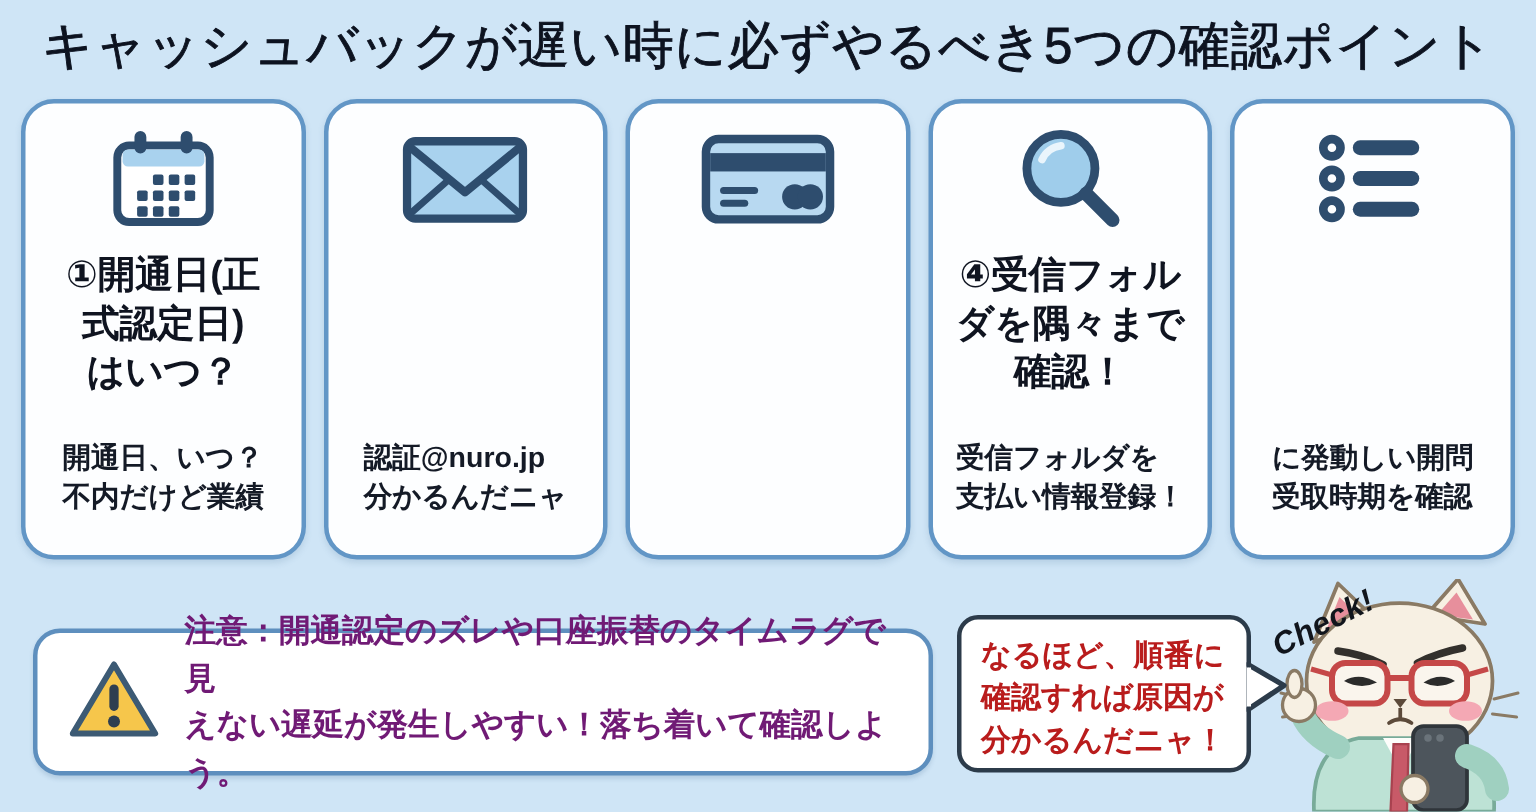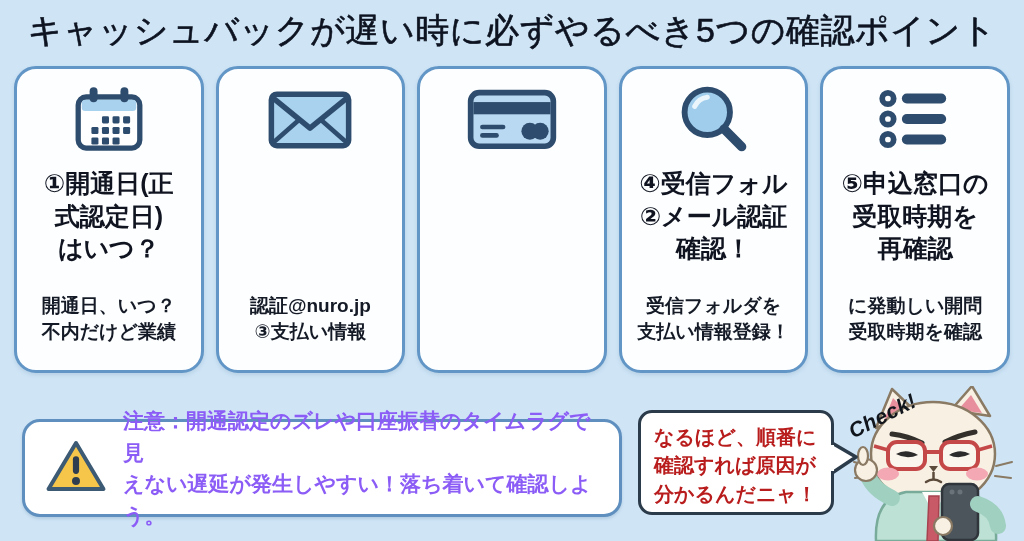--- a/index.html
+++ b/index.html
@@ -41,37 +41,37 @@
     margin-bottom:10px;
   }
   .card-heading {
     font-size:25px; font-weight:800; line-height:1.3;
     text-align:center; white-space:pre-line;
     color:#0f1420;
   }
   .card-body {
     margin-top:auto; margin-bottom:10px;
     font-size:19px; font-weight:700; line-height:1.4;
-    text-align:center; white-space:pre-line;
+    text-align:left; white-space:pre-line;
     color:#141a26;
   }
 
   
   .warning {
     position:absolute; left:22px; top:419px; width:600px; height:98px;
     background:#ffffff;
     border:3px solid #5e8fbe;
     border-radius:18px;
     box-shadow:0 2px 3px rgba(70,110,150,0.2);
     display:flex; align-items:center; gap:16px;
     padding:0 16px 0 20px;
   }
   .warning-text {
     font-size:21px; font-weight:800; line-height:1.5; white-space:pre-line;
-    color:#8b5cf6;
+    color:#701a75;
   }
 
   
   .bubble {
     position:absolute; left:638px; top:410px; width:196px; height:105px;
     background:#ffffff;
     border:3.5px solid #2c3b4a;
     border-radius:14px;
     padding:10px 10px 8px 13px;
     z-index:2;
@@ -136,21 +136,21 @@
     <div class="card">
       <div class="icon-wrap">
         <svg width="92" height="66" viewBox="0 0 100 70" aria-hidden="true">
           <rect x="8" y="8" width="84" height="56" rx="6" fill="#a9d2ee" stroke="#2e4d6e" stroke-width="6"></rect>
           <path d="M11 13 L50 45 L89 13" fill="none" stroke="#2e4d6e" stroke-width="6" stroke-linejoin="round" stroke-linecap="round"></path>
           <path d="M12 59 L37 37" fill="none" stroke="#2e4d6e" stroke-width="5" stroke-linecap="round"></path>
           <path d="M88 59 L63 37" fill="none" stroke="#2e4d6e" stroke-width="5" stroke-linecap="round"></path>
         </svg>
       </div>
       <div class="card-body">認証@nuro.jp
-③支払い情報</div>
+分かるんだニャ</div>
     </div>
 
     <div class="card">
       <div class="icon-wrap">
         <svg width="94" height="66" viewBox="0 0 100 70" aria-hidden="true">
           <rect x="6" y="7" width="88" height="57" rx="9" fill="#b8d9f1" stroke="#2e4d6e" stroke-width="6"></rect>
           <rect x="9" y="17" width="82" height="13" fill="#2e4d6e"></rect>
           <rect x="16" y="41" width="27" height="5" rx="2.5" fill="#2e4d6e"></rect>
           <rect x="16" y="50" width="20" height="5" rx="2.5" fill="#2e4d6e"></rect>
           <circle cx="69" cy="48" r="9" fill="#2e4d6e"></circle>
@@ -161,44 +161,41 @@
 
     <div class="card">
       <div class="icon-wrap">
         <svg width="84" height="74" viewBox="0 0 100 86" aria-hidden="true">
           <circle cx="42" cy="35" r="27" fill="#9fcdeb" stroke="#2e4d6e" stroke-width="7"></circle>
           <path d="M27 28 A 19 19 0 0 1 42 17" fill="none" stroke="#eaf5fc" stroke-width="6" stroke-linecap="round"></path>
           <line x1="62" y1="55" x2="83" y2="76" stroke="#2e4d6e" stroke-width="11" stroke-linecap="round"></line>
         </svg>
       </div>
       <div class="card-heading">④受信フォル
-②メール認証
+ダを隅々まで
 確認！</div>
       <div class="card-body">受信フォルダを
 支払い情報登録！</div>
     </div>
 
     <div class="card">
       <div class="icon-wrap">
         <svg width="82" height="66" viewBox="0 0 100 80" aria-hidden="true">
           <g stroke="#2e4d6e">
             <circle cx="17" cy="15" r="7" fill="none" stroke-width="7"></circle>
             <circle cx="17" cy="40" r="7" fill="none" stroke-width="7"></circle>
             <circle cx="17" cy="65" r="7" fill="none" stroke-width="7"></circle>
           </g>
           <g fill="#2e4d6e">
             <rect x="34" y="9" width="54" height="12" rx="6"></rect>
             <rect x="34" y="34" width="54" height="12" rx="6"></rect>
             <rect x="34" y="59" width="54" height="12" rx="6"></rect>
           </g>
         </svg>
       </div>
-      <div class="card-heading">⑤申込窓口の
-受取時期を
-再確認</div>
       <div class="card-body">に発動しい開問
 受取時期を確認</div>
     </div>
 
   </div>
 
   <div class="warning">
     <span>
       <svg width="62" height="56" viewBox="0 0 70 62" aria-hidden="true">
         <path d="M35 5 L66 57 L4 57 Z" fill="#f6c64b" stroke="#3c5a74" stroke-width="4.5" stroke-linejoin="round"></path>

